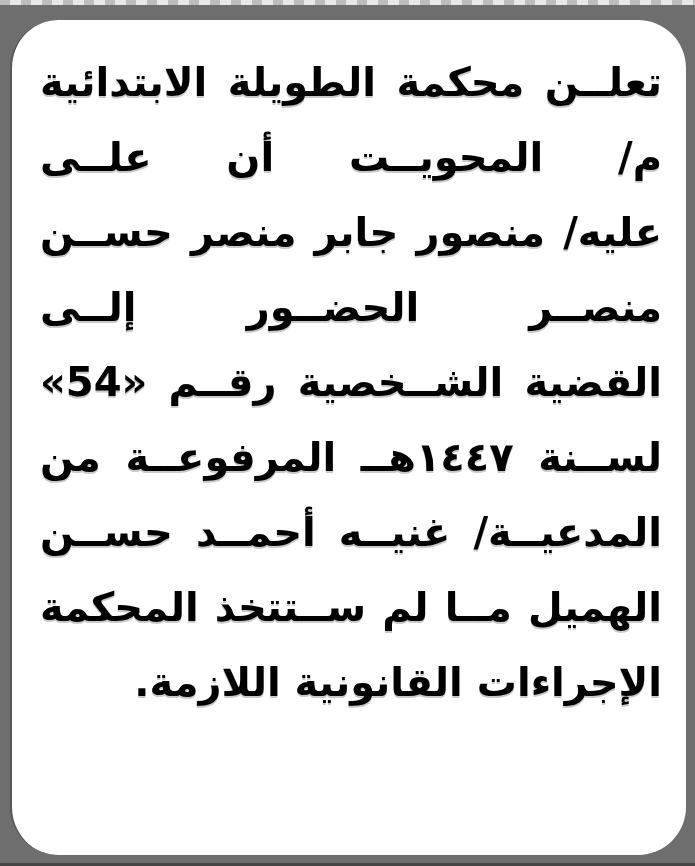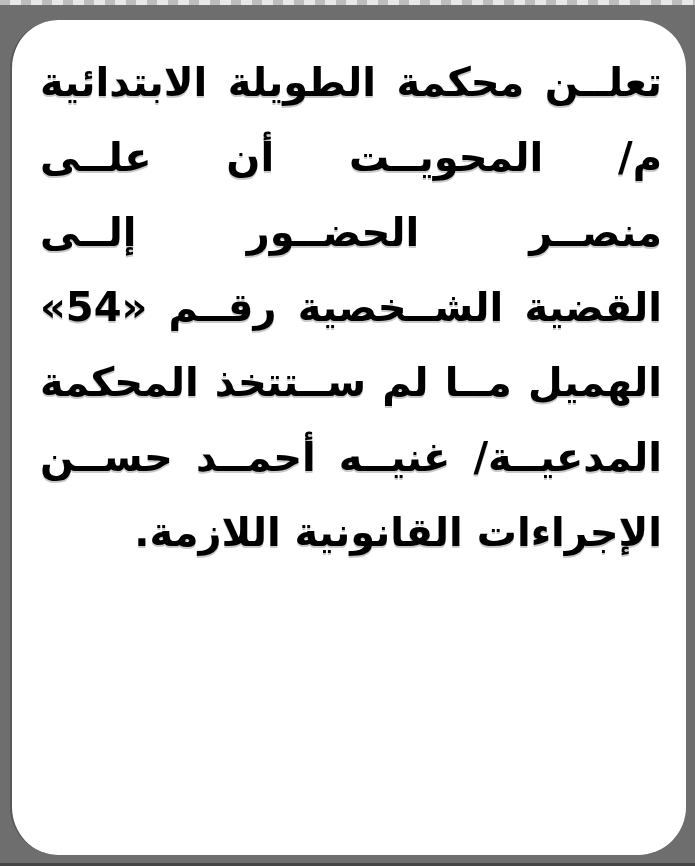--- a/index.html
+++ b/index.html
@@ -68,22 +68,24 @@
 </head>
 <body>
 
 <div class="scan-frame">
   <div class="perforation-strip"></div>
 
   <div class="notice-box">
     <div class="notice-text" dir="rtl">
       <div class="notice-line">تعلــن محكمة الطويلة الابتدائية</div>
       <div class="notice-line">م/ المحويــت أن علــى المدعــى</div>
+      <div class="notice-line">عليه/ منصور جابر منصر حســن</div>
       <div class="notice-line">منصــر الحضــور إلــى المحكمــة</div>
       <div class="notice-line">القضية الشــخصية رقــم «54»</div>
+      <div class="notice-line">لســنة ١٤٤٧هــ المرفوعــة من</div>
+      <div class="notice-line">المدعيــة/ غنيــه أحمــد حســن</div>
       <div class="notice-line">الهميل مــا لم ســتتخذ المحكمة</div>
-      <div class="notice-line">المدعيــة/ غنيــه أحمــد حســن</div>
       <div class="notice-line last">الإجراءات القانونية اللازمة.</div>
     </div>
   </div>
 
   <div class="bottom-edge-line"></div>
 </div>
 
 </body></html>

